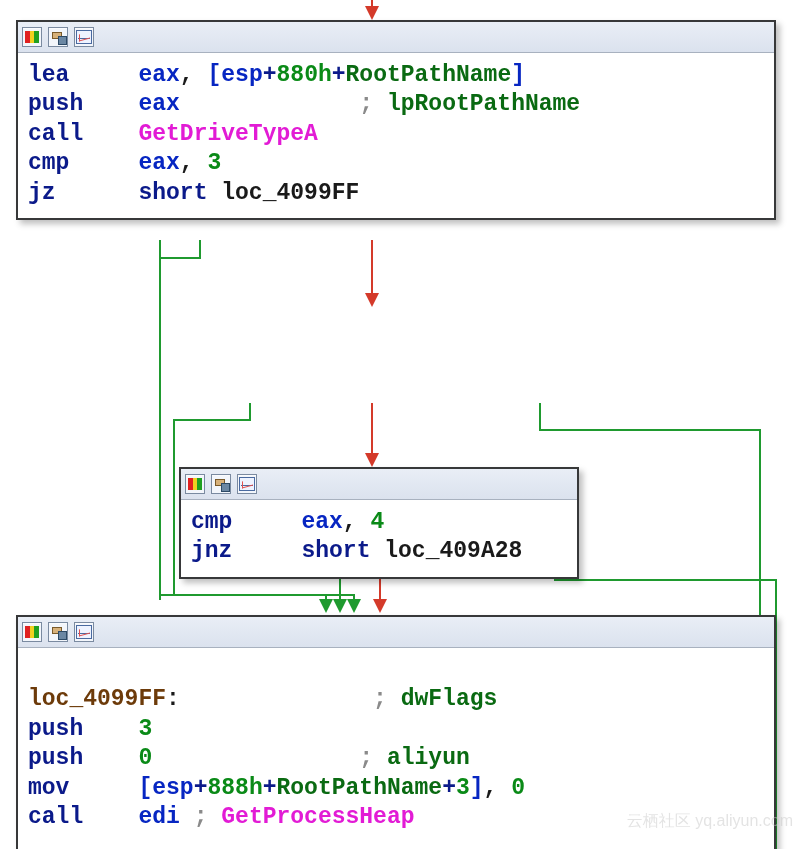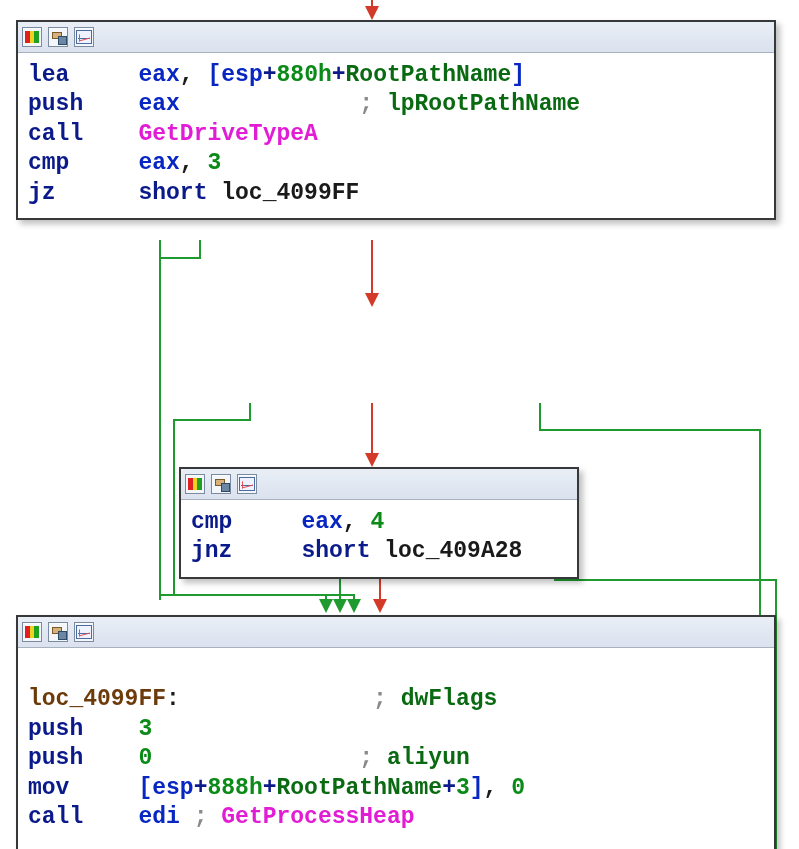--- a/index.html
+++ b/index.html
@@ -194,14 +194,15 @@
         </span>
   </div>
   <div class="body">
 <span class="brown">loc_4099FF</span><span class="black">:</span>              <span class="gray">;</span> <span class="dkgreen">dwFlags</span>
 <span class="navy">push</span>    <span class="green">3</span>
 <span class="navy">push</span>    <span class="green">0</span>               <span class="gray">;</span> <span class="dkgreen">aliyun</span>
 <span class="navy">mov</span>     <span class="blue">[</span><span class="blue">esp</span><span class="navy">+</span><span class="green">888h</span><span class="navy">+</span><span class="dkgreen">RootPathName</span><span class="navy">+</span><span class="green">3</span><span class="blue">]</span><span class="black">,</span> <span class="green">0</span>
 <span class="navy">call</span>    <span class="blue">edi</span> <span class="gray">;</span> <span class="magenta">GetProcessHeap</span></div>
 </div>
 
+<div class="wm"><span>云栖社区 yq.aliyun.com</span></div>
 
 </div>
 
 </body></html>

